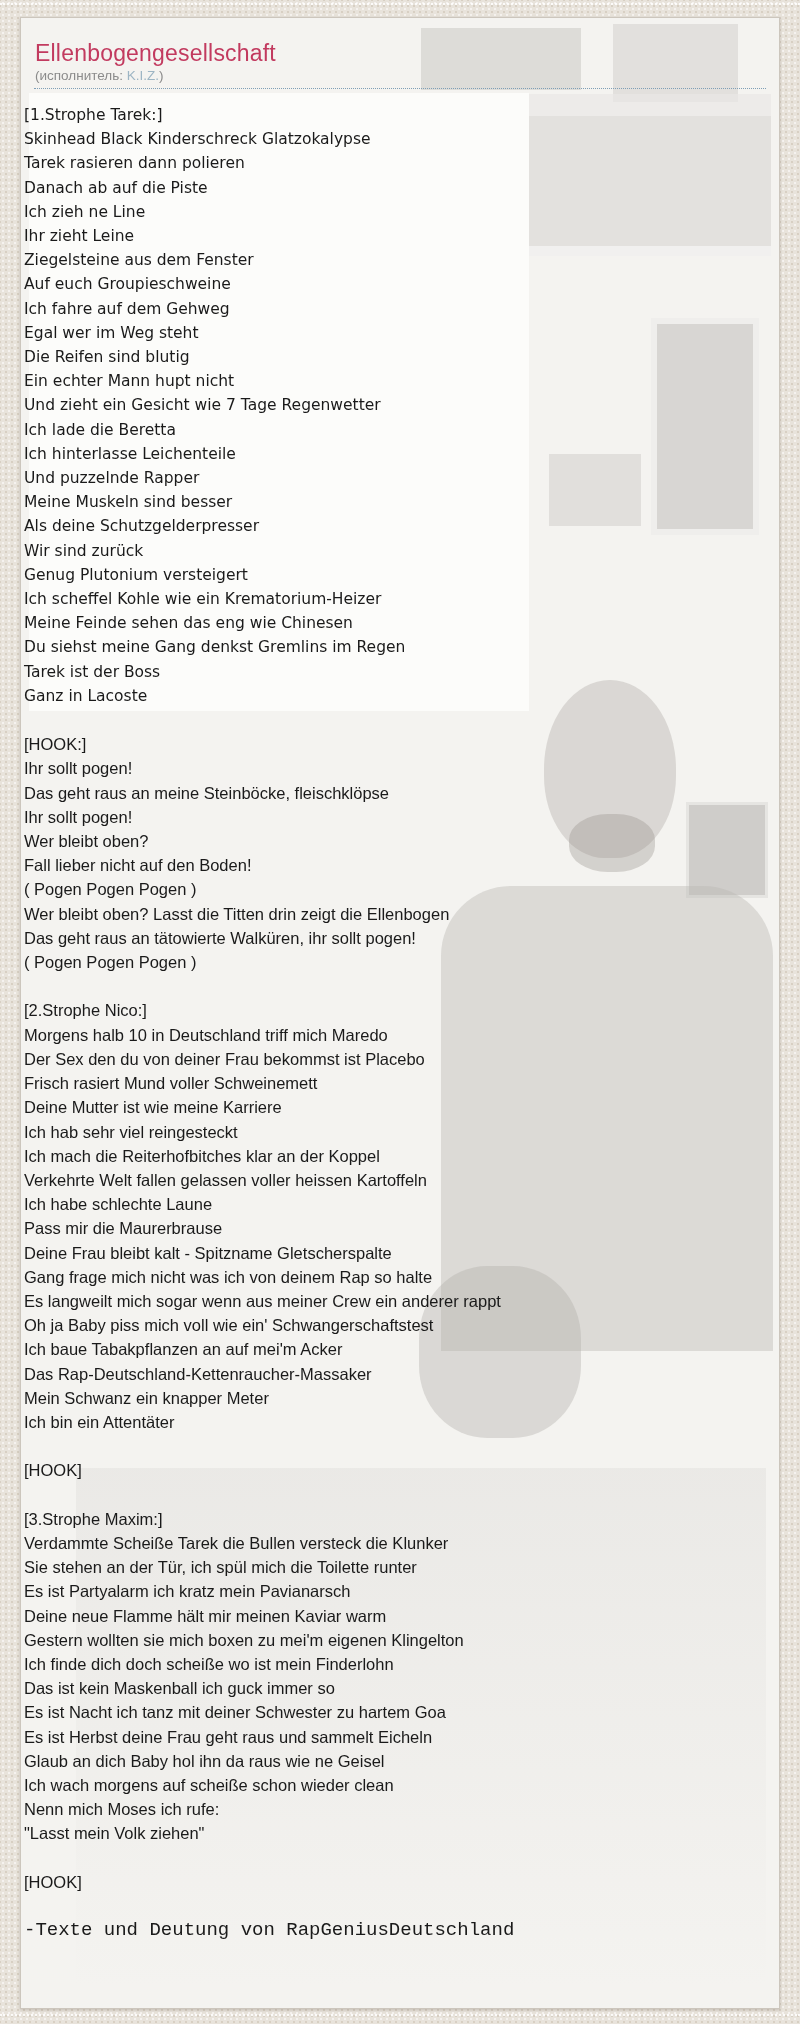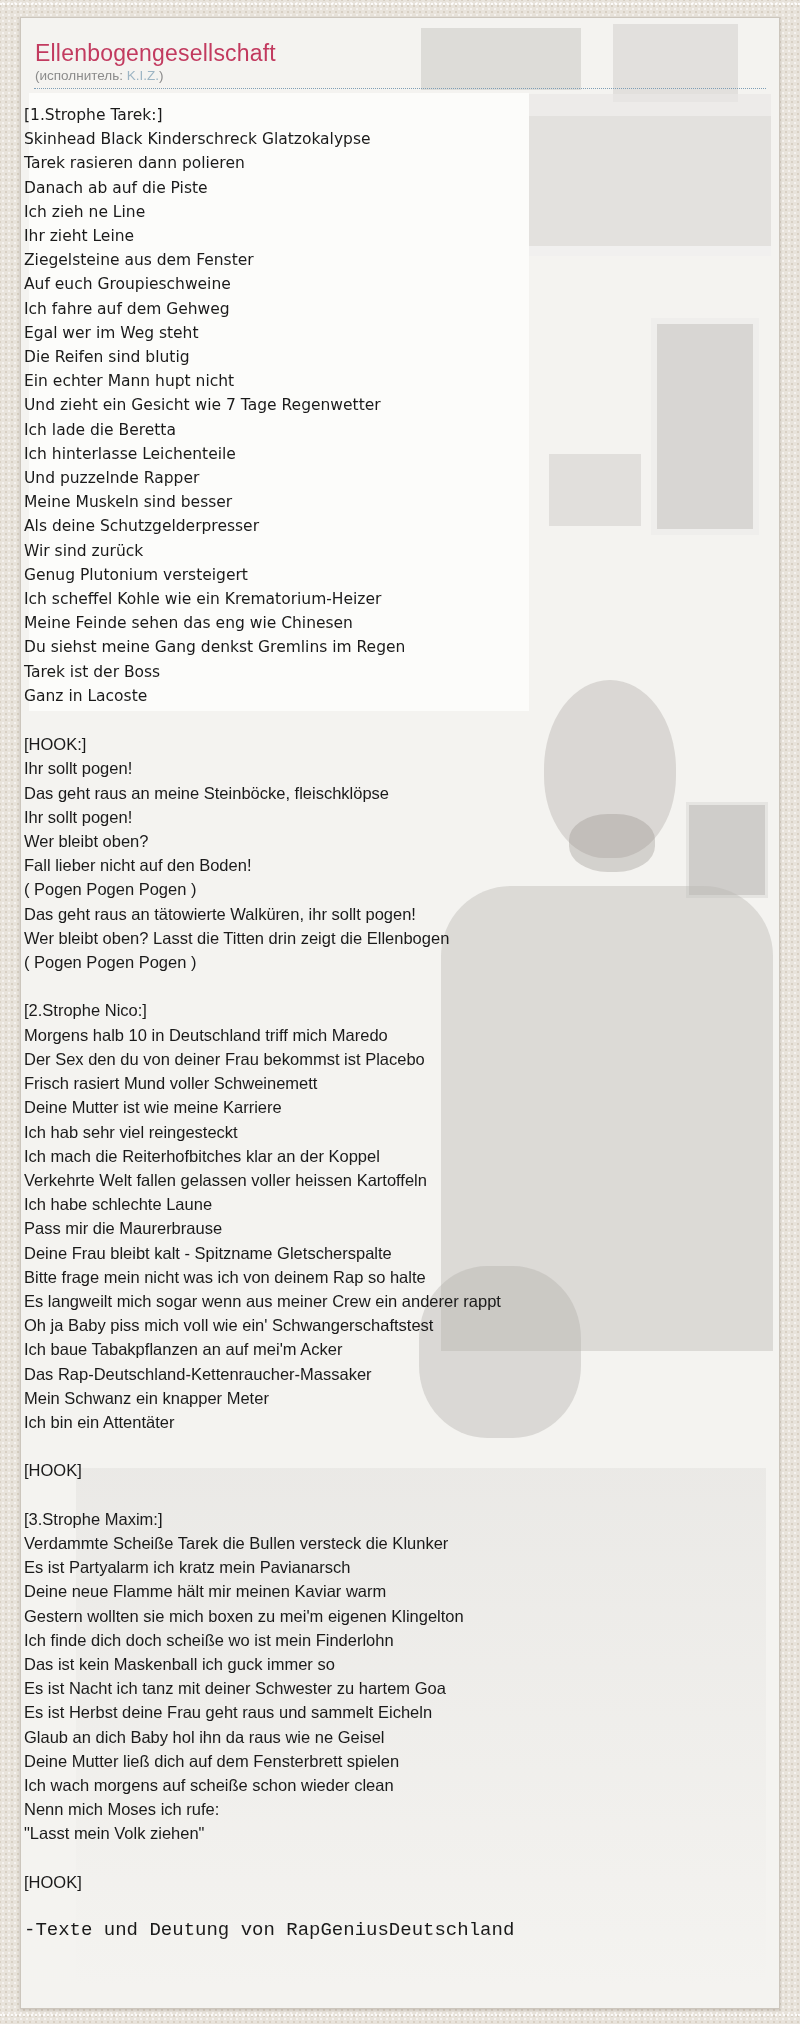--- a/index.html
+++ b/index.html
@@ -183,59 +183,59 @@
           <div class="line">Ganz in Lacoste</div>
         </div>
         <div class="stanza">
           <div class="line">[HOOK:]</div>
           <div class="line">Ihr sollt pogen!</div>
           <div class="line">Das geht raus an meine Steinböcke, fleischklöpse</div>
           <div class="line">Ihr sollt pogen!</div>
           <div class="line">Wer bleibt oben?</div>
           <div class="line">Fall lieber nicht auf den Boden!</div>
           <div class="line">( Pogen Pogen Pogen )</div>
+          <div class="line">Wer bleibt oben? Lasst die Titten drin zeigt die Ellenbogen</div>
           <div class="line">Das geht raus an tätowierte Walküren, ihr sollt pogen!</div>
-          <div class="line">Wer bleibt oben? Lasst die Titten drin zeigt die Ellenbogen</div>
           <div class="line">( Pogen Pogen Pogen )</div>
         </div>
         <div class="stanza">
           <div class="line">[2.Strophe Nico:]</div>
           <div class="line">Morgens halb 10 in Deutschland triff mich Maredo</div>
           <div class="line">Der Sex den du von deiner Frau bekommst ist Placebo</div>
           <div class="line">Frisch rasiert Mund voller Schweinemett</div>
           <div class="line">Deine Mutter ist wie meine Karriere</div>
           <div class="line">Ich hab sehr viel reingesteckt</div>
           <div class="line">Ich mach die Reiterhofbitches klar an der Koppel</div>
           <div class="line">Verkehrte Welt fallen gelassen voller heissen Kartoffeln</div>
           <div class="line">Ich habe schlechte Laune</div>
           <div class="line">Pass mir die Maurerbrause</div>
           <div class="line">Deine Frau bleibt kalt - Spitzname Gletscherspalte</div>
-          <div class="line">Bitte frage mein nicht was ich von deinem Rap so halte</div>
+          <div class="line">Gang frage mich nicht was ich von deinem Rap so halte</div>
           <div class="line">Es langweilt mich sogar wenn aus meiner Crew ein anderer rappt</div>
           <div class="line">Oh ja Baby piss mich voll wie ein' Schwangerschaftstest</div>
           <div class="line">Ich baue Tabakpflanzen an auf mei'm Acker</div>
           <div class="line">Das Rap-Deutschland-Kettenraucher-Massaker</div>
           <div class="line">Mein Schwanz ein knapper Meter</div>
           <div class="line">Ich bin ein Attentäter</div>
         </div>
         <div class="stanza">
           <div class="line">[HOOK]</div>
         </div>
         <div class="stanza">
           <div class="line">[3.Strophe Maxim:]</div>
           <div class="line">Verdammte Scheiße Tarek die Bullen versteck die Klunker</div>
+          <div class="line">Sie stehen an der Tür, ich spül mich die Toilette runter</div>
           <div class="line">Es ist Partyalarm ich kratz mein Pavianarsch</div>
           <div class="line">Deine neue Flamme hält mir meinen Kaviar warm</div>
           <div class="line">Gestern wollten sie mich boxen zu mei'm eigenen Klingelton</div>
           <div class="line">Ich finde dich doch scheiße wo ist mein Finderlohn</div>
           <div class="line">Das ist kein Maskenball ich guck immer so</div>
           <div class="line">Es ist Nacht ich tanz mit deiner Schwester zu hartem Goa</div>
           <div class="line">Es ist Herbst deine Frau geht raus und sammelt Eicheln</div>
           <div class="line">Glaub an dich Baby hol ihn da raus wie ne Geisel</div>
-          <div class="line">Deine Mutter ließ dich auf dem Fensterbrett spielen</div>
           <div class="line">Ich wach morgens auf scheiße schon wieder clean</div>
           <div class="line">Nenn mich Moses ich rufe:</div>
           <div class="line">"Lasst mein Volk ziehen"</div>
         </div>
         <div class="stanza">
           <div class="line">[HOOK]</div>
         </div>
         <div class="credit">-Texte und Deutung von RapGeniusDeutschland</div>
       </div>
   </div>

